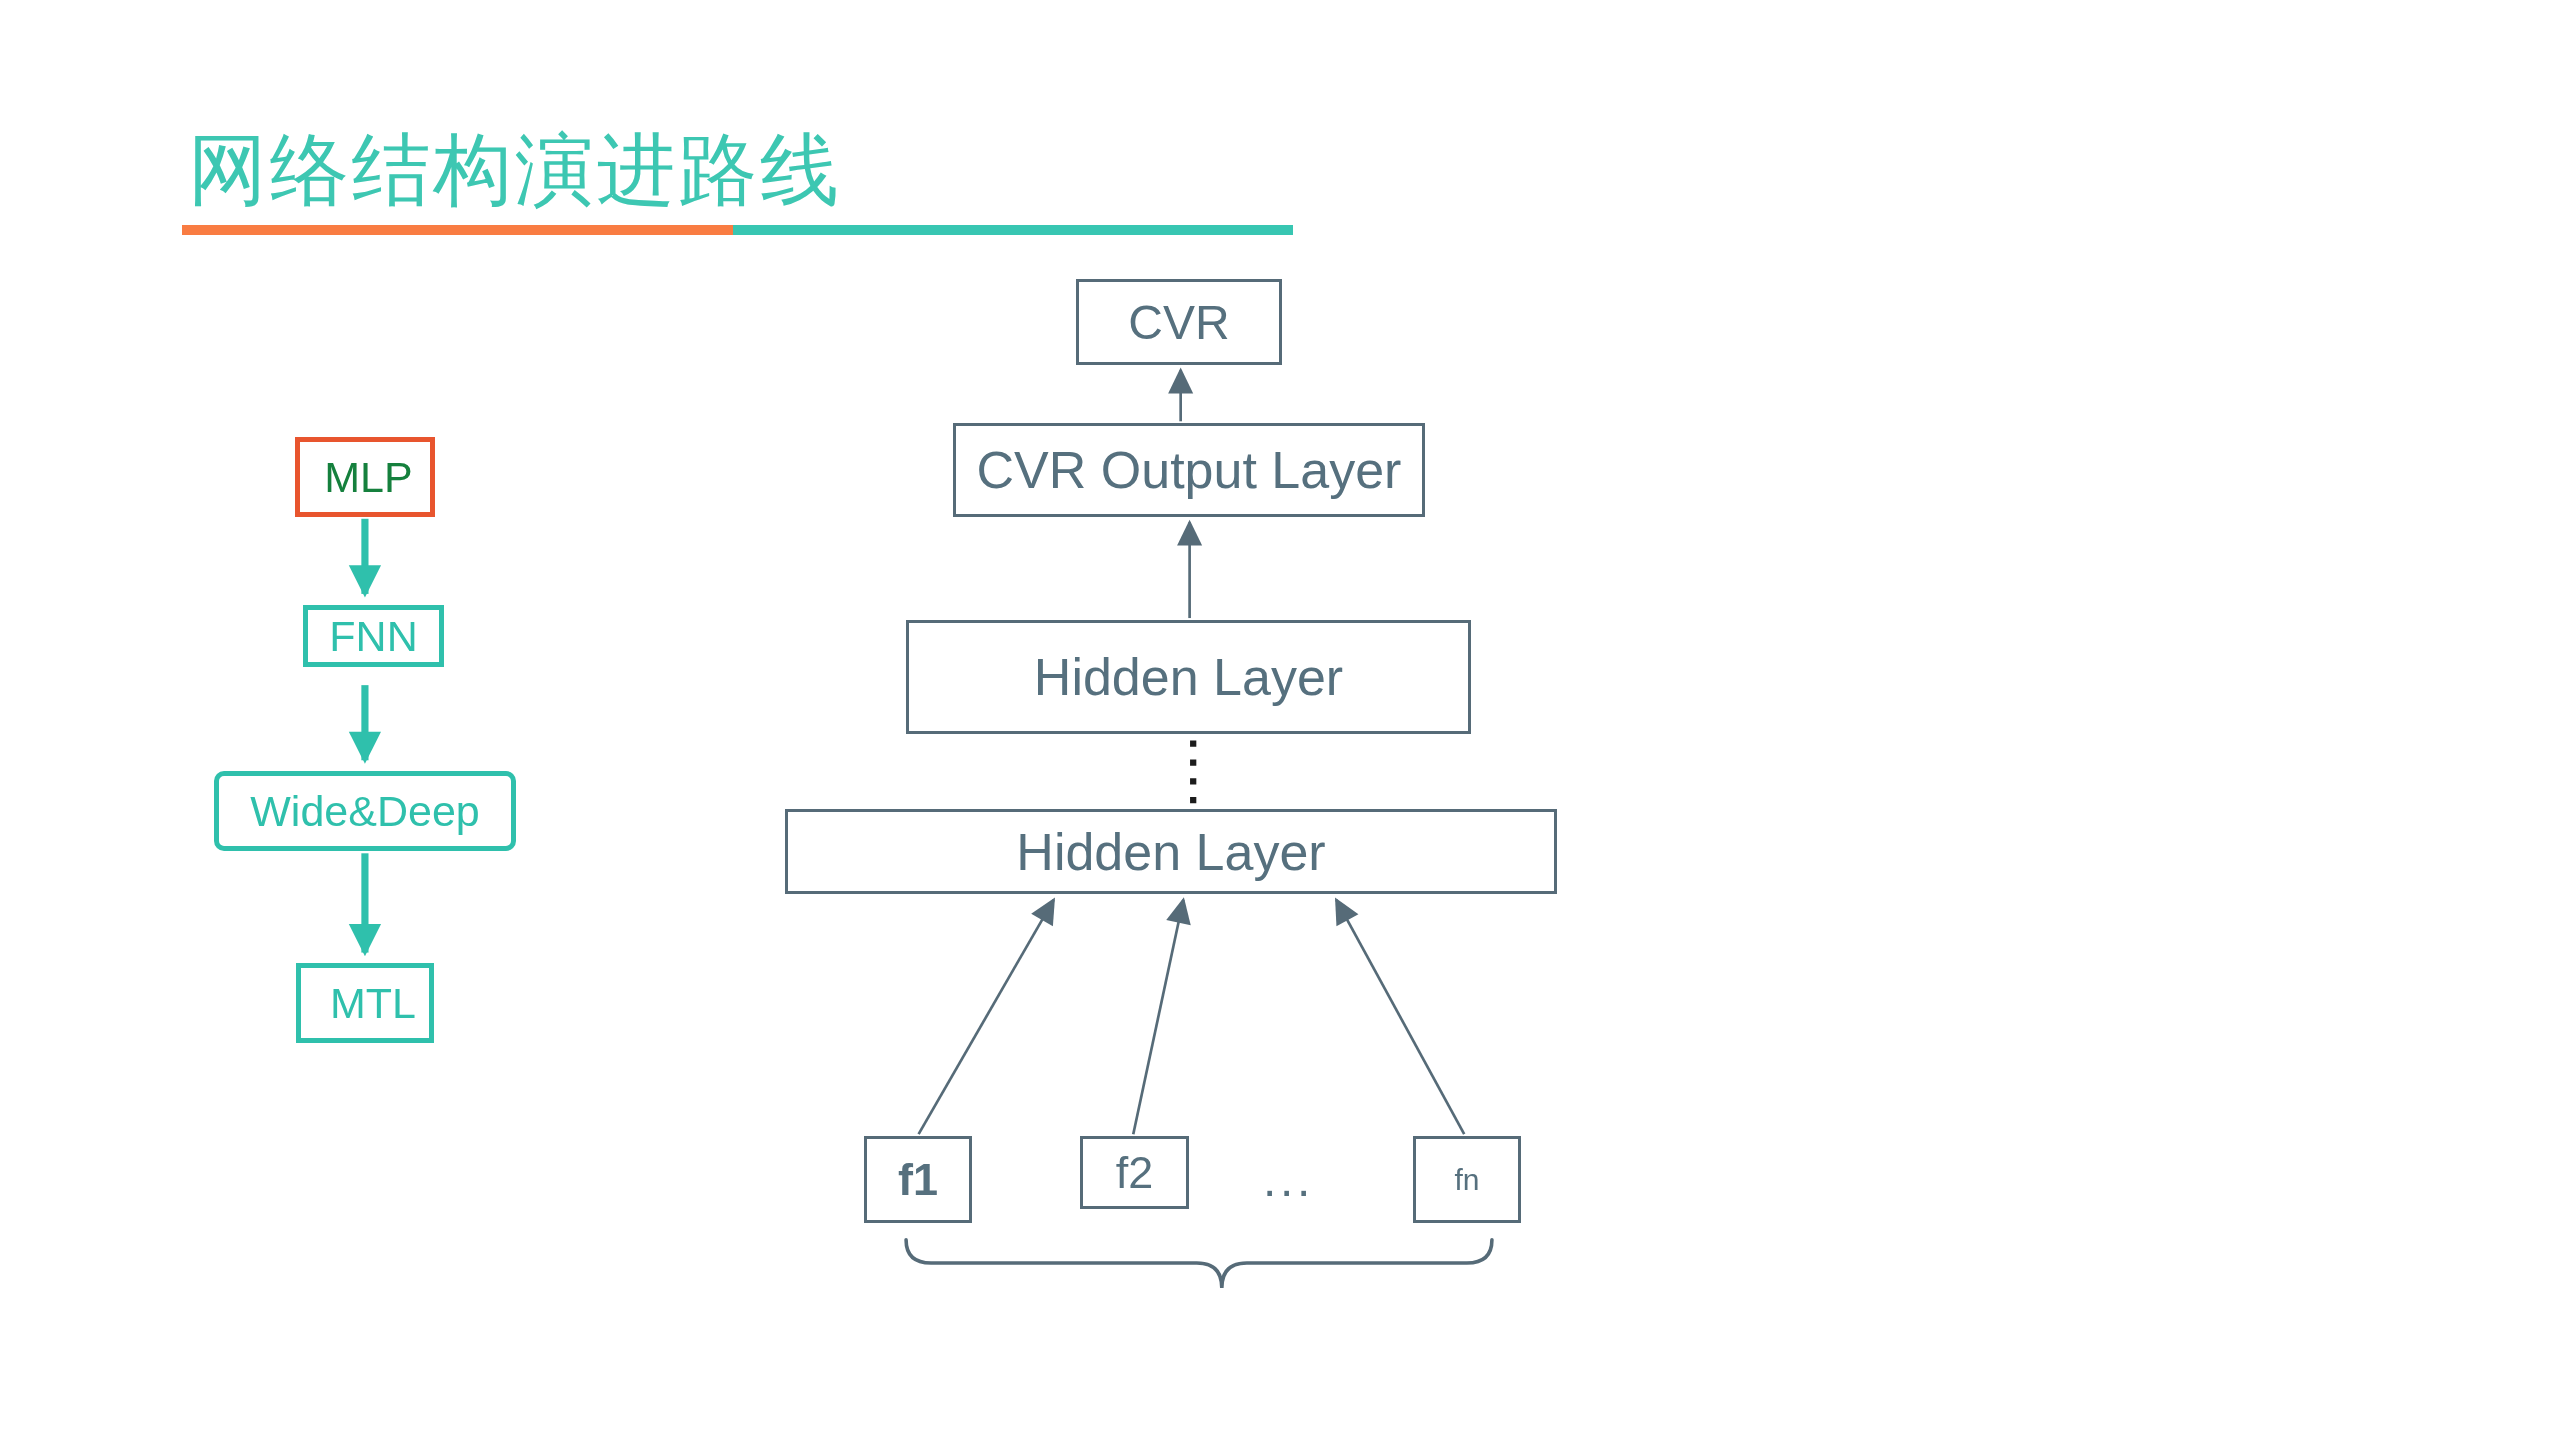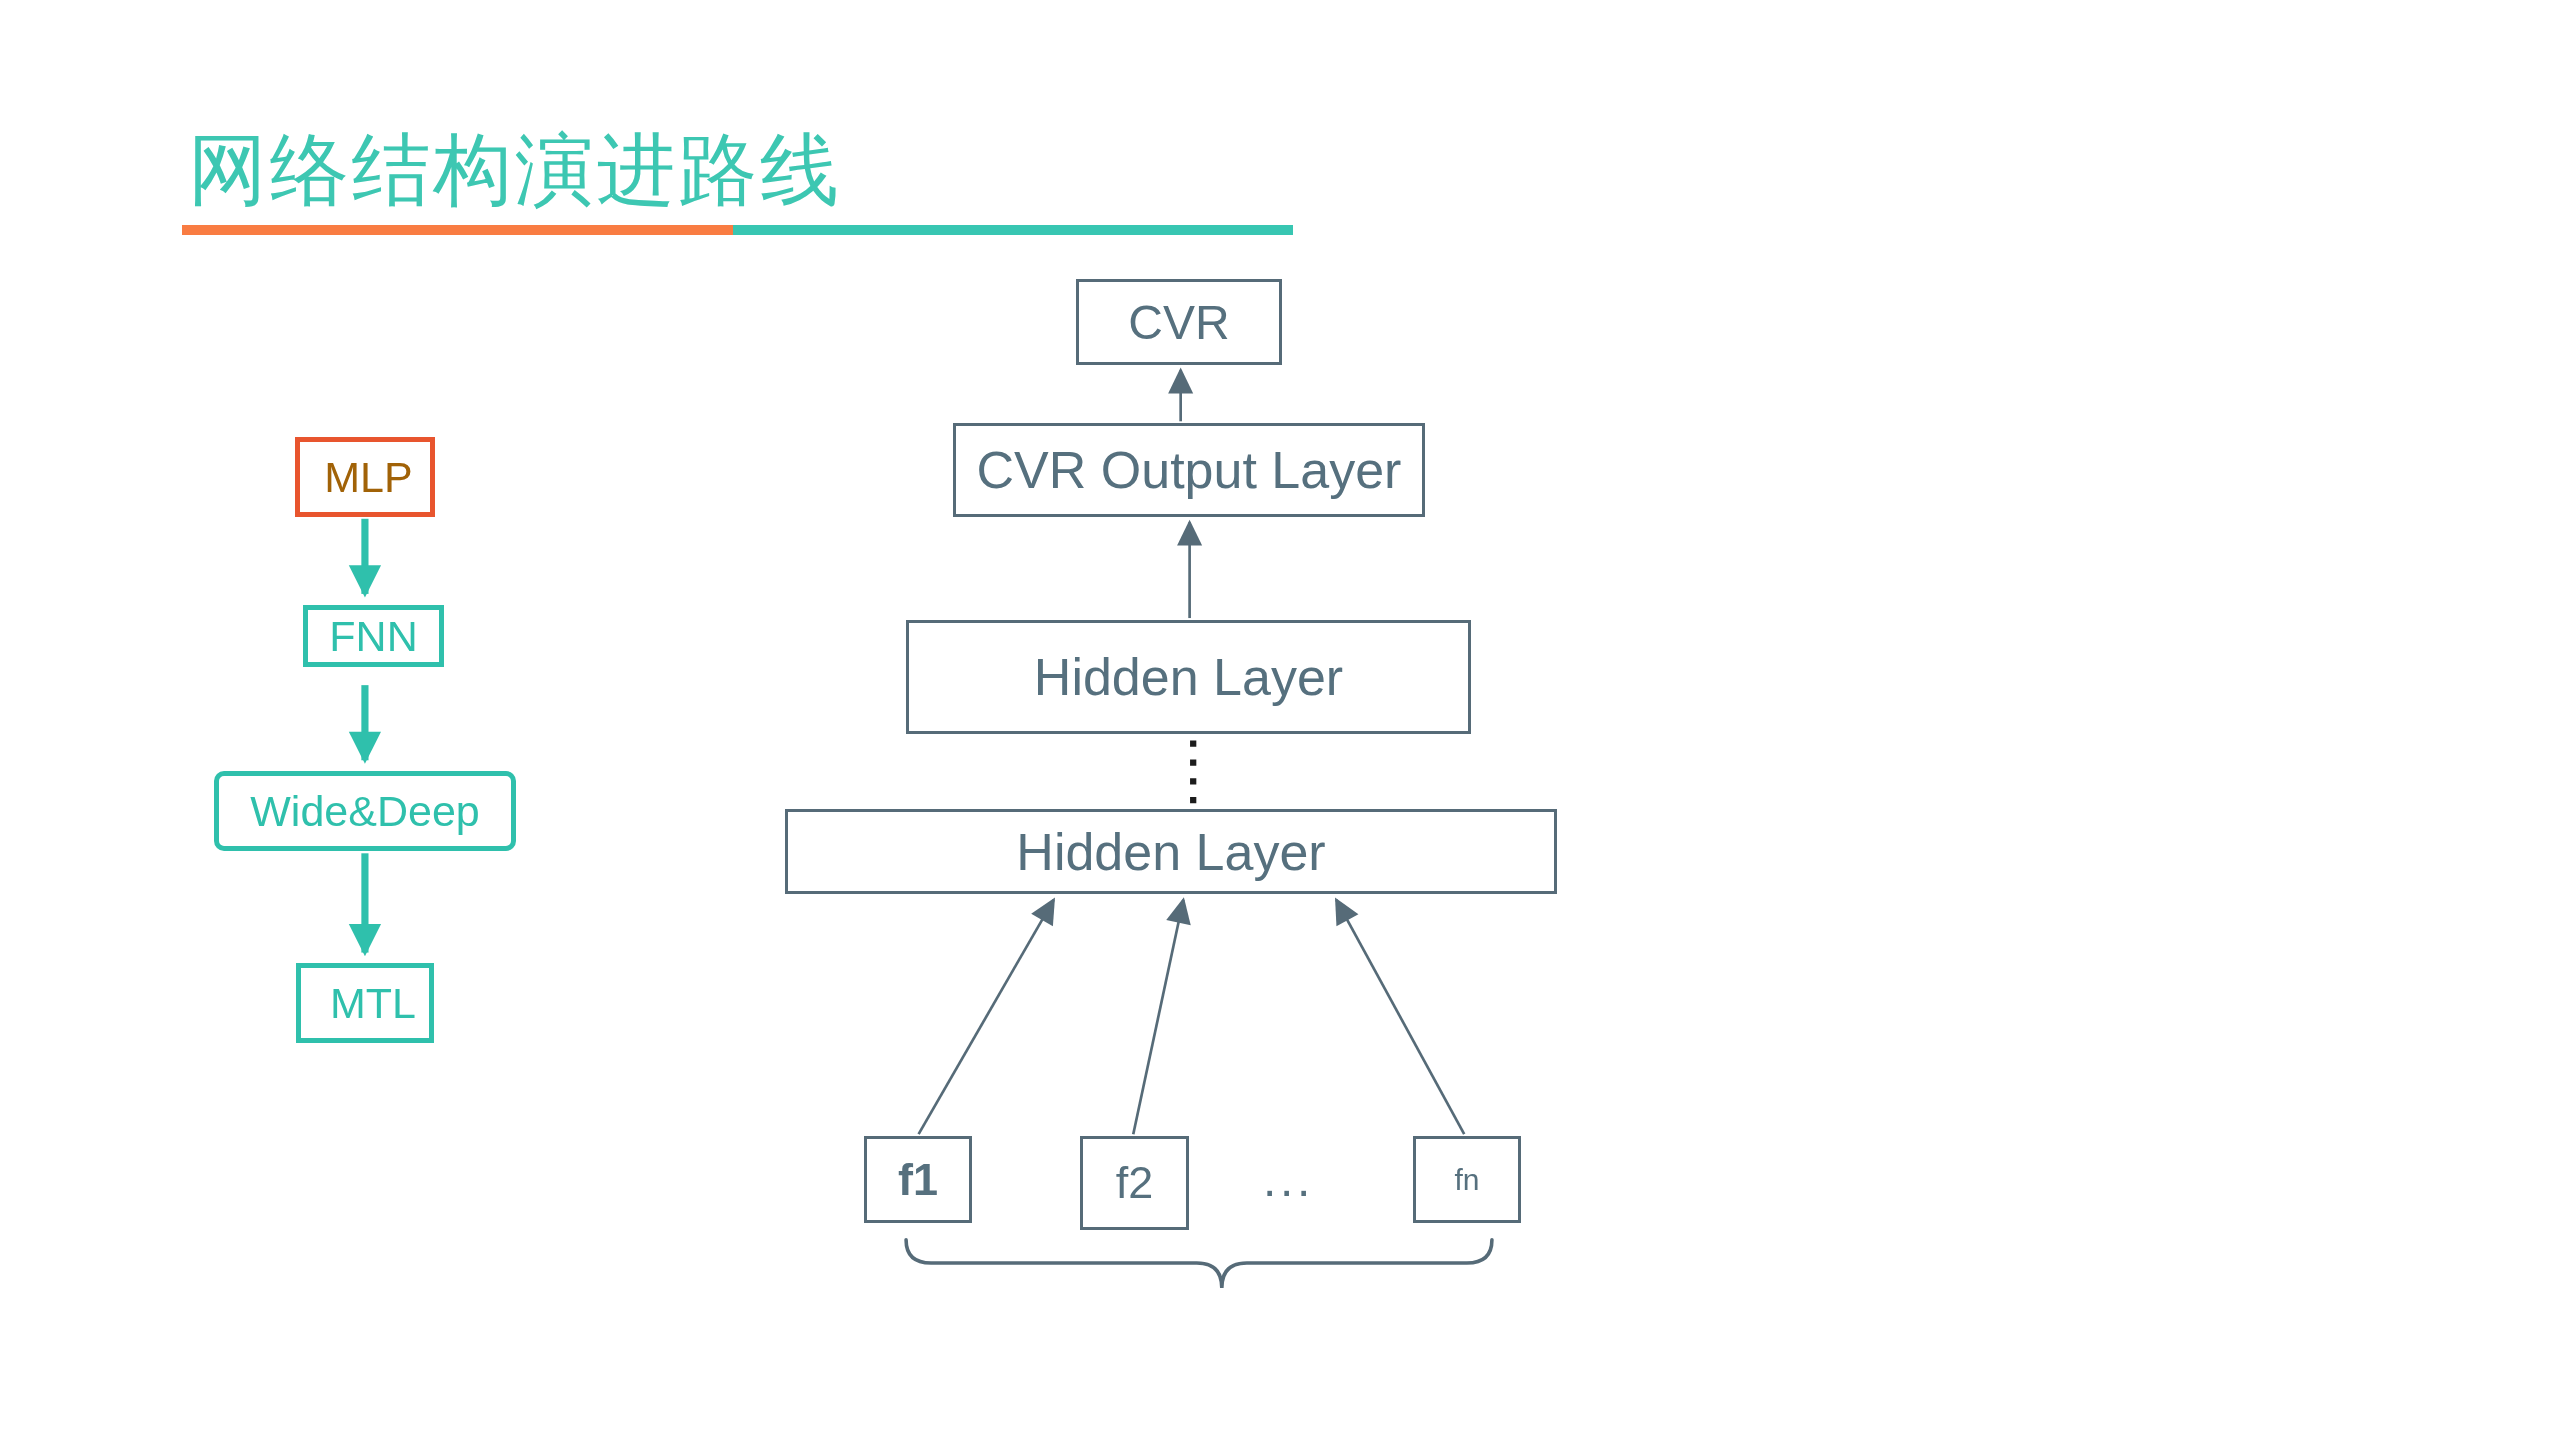--- a/index.html
+++ b/index.html
@@ -25,34 +25,34 @@
 
   
   .box {
     position:absolute; box-sizing:border-box;
     display:flex; align-items:center; justify-content:center;
     background:#ffffff; white-space:nowrap;
   }
 
   
   .flow-box { border:5.4px solid #2fc0ac; color:#2fc0ac; font-size:43px; }
-  .flow-box.highlight { border-color:#e8552e; color:#a16207;padding-left:7px; }
+  .flow-box.highlight { border-color:#e8552e; color:#15803d;padding-left:7px; }
   #node-mlp      { left:295px; top:437px;  width:140px; height:80px; }
   #node-fnn      { left:303px; top:605px;  width:141px; height:62px; }
   #node-widedeep { left:214px; top:771px;  width:302px; height:80px;border-radius:10px; }
   #node-mtl      { left:296px; top:963px; width:138px; height:80px;padding-left:16px; }
 
   
   .net-box { border:3.6px solid #566b78; color:#56707e; }
   #node-cvr          { left:1076px; top:279px;  width:206px; height:86px;  font-size:48px; }
   #node-cvr-output   { left:953px; top:423px;  width:472px; height:94px; font-size:52px; }
   #node-hidden-upper { left:906px; top:620px;  width:565px; height:114px; font-size:52px; }
   #node-hidden-lower { left:785px;  top:809px;  width:772px; height:85px;  font-size:52px; }
   #node-f1 { left:864px;  top:1136px; width:108px; height:87px; font-size:45px;font-weight:bold; }
-  #node-f2 { left:1080px; top:1136px; width:109px; height:94px; font-size:45px; }
+  #node-f2 { left:1080px; top:1136px; width:109px; height:73px; font-size:45px; }
   #node-fn { left:1413px; top:1136px; width:108px; height:87px; font-size:30px; }
 
   #features-ellipsis {
     position:absolute; left:1244px; top:1136px; width:89px; height:87px;
     display:flex; align-items:center; justify-content:center;
     color:#56707e; font-size:48px; letter-spacing:3.6px;
   }
 
   #brace-label {
     position:absolute; left:930px; top:1336px; width:501px;

